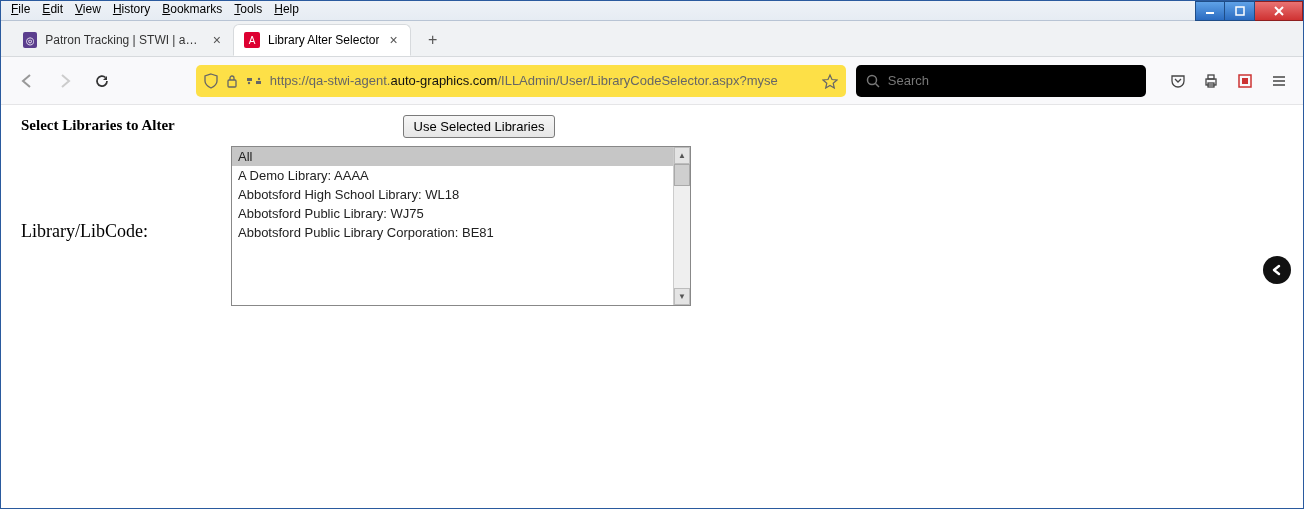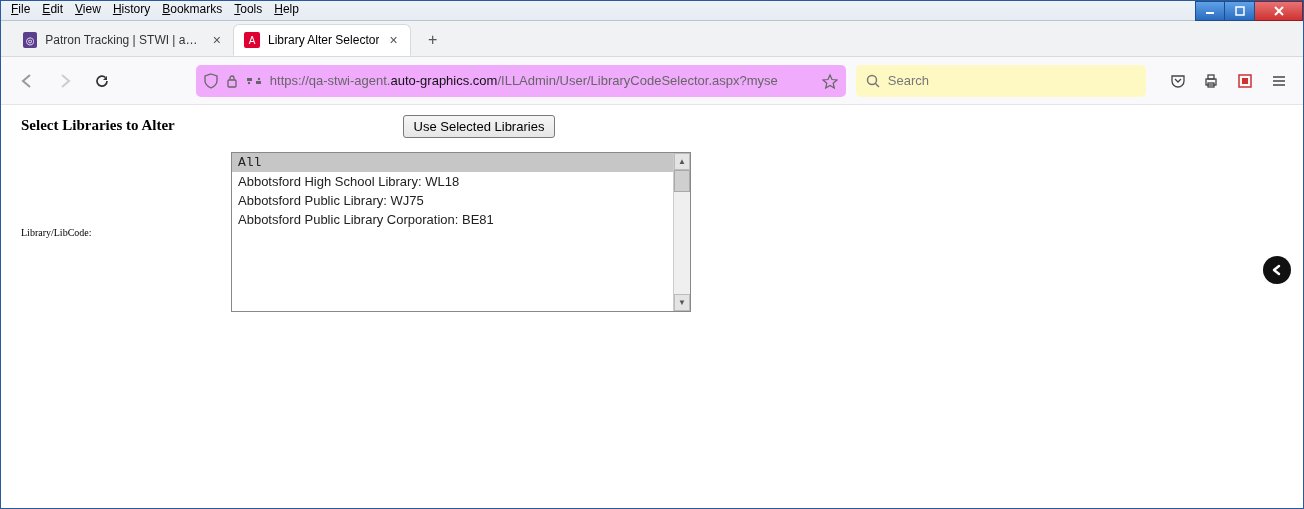--- a/index.html
+++ b/index.html
@@ -18,35 +18,35 @@
 .tab.active { background: #fff; border: 1px solid #d7dadd; border-bottom: 1px solid #fff; }
 .tab .favicon { width: 16px; height: 16px; display: inline-flex; align-items: center; justify-content: center; border-radius: 2px; font-size: 10px; color: #fff; }
 .tab .favicon.angular { background: #dd0031; }
 .tab .favicon.purple { background: #5b3e8e; }
 .tab .tabtitle { white-space: nowrap; overflow: hidden; text-overflow: ellipsis; }
 .tab .closetab { font-size: 14px; color: #555; padding: 0 2px; }
 .newtab { width: 28px; height: 28px; display: flex; align-items: center; justify-content: center; color: #555; font-size: 16px; margin-left: 8px; margin-bottom: 2px; }
 .toolbar { height: 48px; background: #f9f9fb; display: flex; align-items: center; padding: 0 12px; gap: 10px; border-bottom: 1px solid #e5e5e7; }
 .navbtn { width: 28px; height: 28px; display: flex; align-items: center; justify-content: center; color: #888; border-radius: 4px; }
 .navbtn.active { color: #333; }
-.addressbar { flex: 0 0 650px; height: 32px; background: #f0abfc; border-radius: 5px; display: flex; align-items: center; padding: 0 8px; gap: 8px; color: #666; justify-content: flex-end; }
+.addressbar { flex: 0 0 650px; height: 32px; background: #fde047; border-radius: 5px; display: flex; align-items: center; padding: 0 8px; gap: 8px; color: #666; justify-content: flex-end; }
 .addressbar .url { flex: 1; white-space: nowrap; overflow: hidden; font-size: 13px; }
 .addressbar .url .dark { color: #111; }
-.searchbar { flex: 0 0 290px; height: 32px; background: #fef9c3; border-radius: 5px; display: flex; align-items: center; padding: 0 10px; gap: 8px; color: #777; font-size: 13px; }
+.searchbar { flex: 0 0 290px; height: 32px; background: #000000; border-radius: 5px; display: flex; align-items: center; padding: 0 10px; gap: 8px; color: #777; font-size: 13px; }
 .toolspacer { flex: 1; }
 .toolicon { width: 24px; height: 24px; display: flex; align-items: center; justify-content: center; color: #444; }
-.content { padding: 10px 20px; display: grid; grid-template-columns: 210px 460px; grid-template-rows: auto auto; gap: 14px 0; align-items: start; }
+.content { padding: 10px 20px; display: grid; grid-template-columns: 210px 460px; grid-template-rows: auto auto; gap: 8px 0; align-items: start; }
 .heading { font-family: Georgia, serif; font-size: 15px; font-weight: bold; padding-top: 2px; }
 .usebtnwrap { display: flex; justify-content: center; }
 .usebtn { background: linear-gradient(#f6f6f6,#e6e6e6); border: 1px solid #7a7a7a; border-radius: 3px; padding: 3px 10px; font-size: 13px; cursor: default; margin-left: 36px; }
-.label { font-family: Georgia, serif; font-size: 10px; align-self: start; padding-top: 75px; }
+.label { font-family: Georgia, serif; font-size: 18px; align-self: start; padding-top: 75px; }
 .listbox { border: 1px solid #888; height: 160px; width: 460px; position: relative; background: #fff; overflow: hidden; }
 .listinner { height: 100%; overflow: hidden; }
 .listrow { padding: 2px 6px; font-size: 13px; color: #222; white-space: nowrap; }
-.listrow.sel { background: #c6c6c6; font-family: Liberation Mono, monospace; }
+.listrow.sel { background: #c6c6c6; }
 .scrolltrack { position: absolute; right: 0; top: 0; bottom: 0; width: 17px; background: #efefef; border-left: 1px solid #ccc; }
 .scrollbtn { height: 17px; width: 100%; background: #e4e4e4; border: 1px solid #bcbcbc; display: flex; align-items: center; justify-content: center; font-size: 8px; color: #555; }
 .scrollbtn.up { position: absolute; top: 0; }
 .scrollbtn.down { position: absolute; bottom: 0; }
 .thumb { position: absolute; top: 17px; left: 0; right: 0; height: 22px; background: #cfcfcf; border: 1px solid #a9a9a9; }
 .floatarrow { position: absolute; right: 12px; top: 255px; width: 28px; height: 28px; border-radius: 50%; background: #111; color: #fff; display: flex; align-items: center; justify-content: center; font-size: 14px; }
 svg { display: block; }
 </style>
 </head>
 <body>
@@ -180,20 +180,21 @@
 
 <div class="content">
   <div class="heading">Select Libraries to Alter</div>
   <div class="usebtnwrap">
     <button class="usebtn">Use Selected Libraries</button>
   </div>
   <div class="label">Library/LibCode:</div>
   <div class="listbox">
     <div class="listinner">
       <div class="listrow sel">All</div>
+      <div class="listrow">A Demo Library: AAAA</div>
       <div class="listrow">Abbotsford High School Library: WL18</div>
       <div class="listrow">Abbotsford Public Library: WJ75</div>
       <div class="listrow">Abbotsford Public Library Corporation: BE81</div>
     </div>
     <div class="scrolltrack">
       <div class="scrollbtn up">▲</div>
       <div class="thumb"></div>
       <div class="scrollbtn down">▼</div>
     </div>
   </div>

